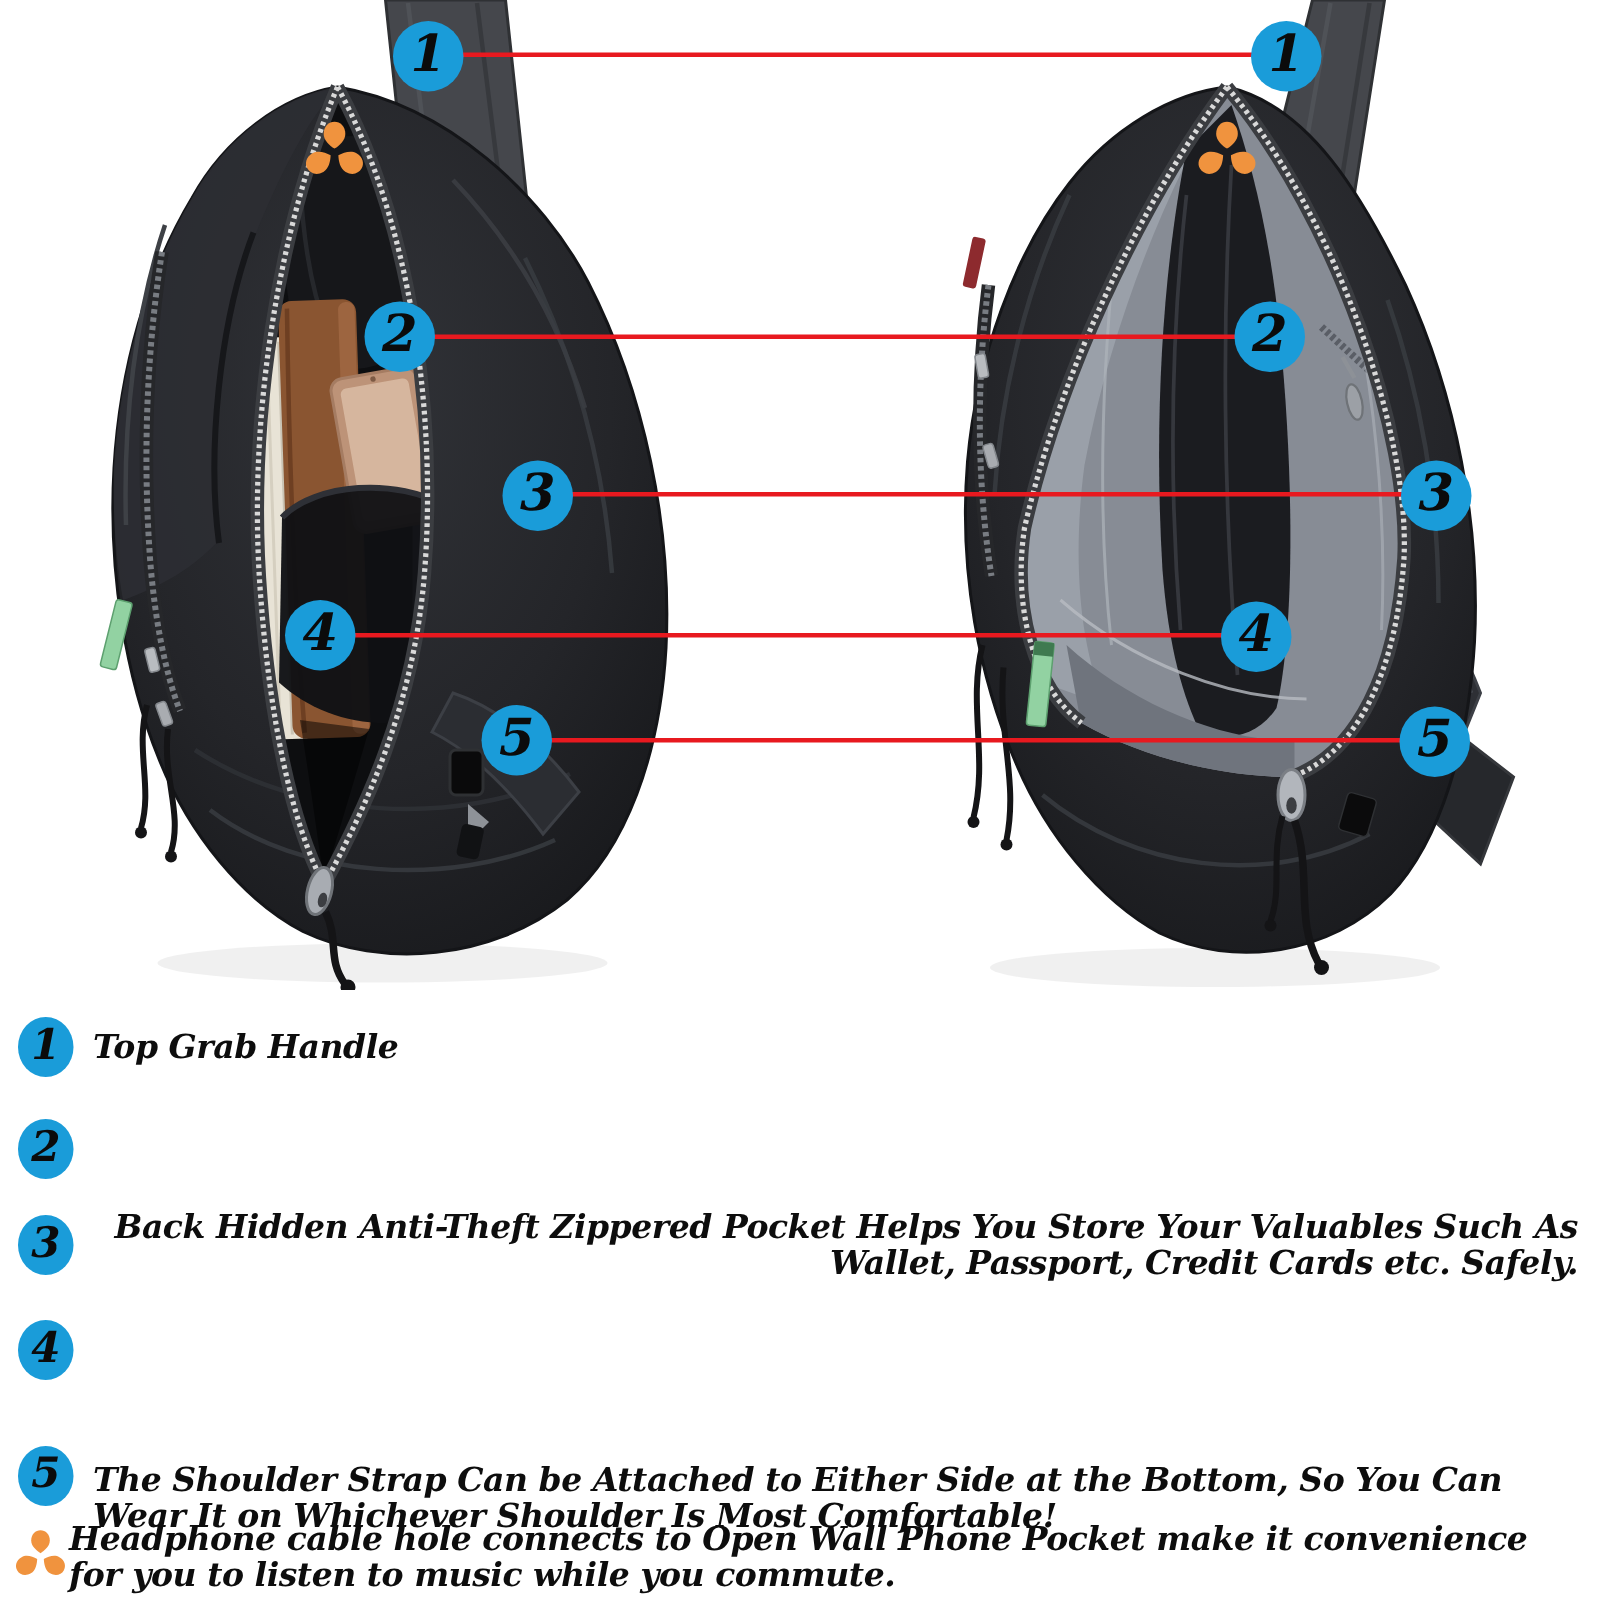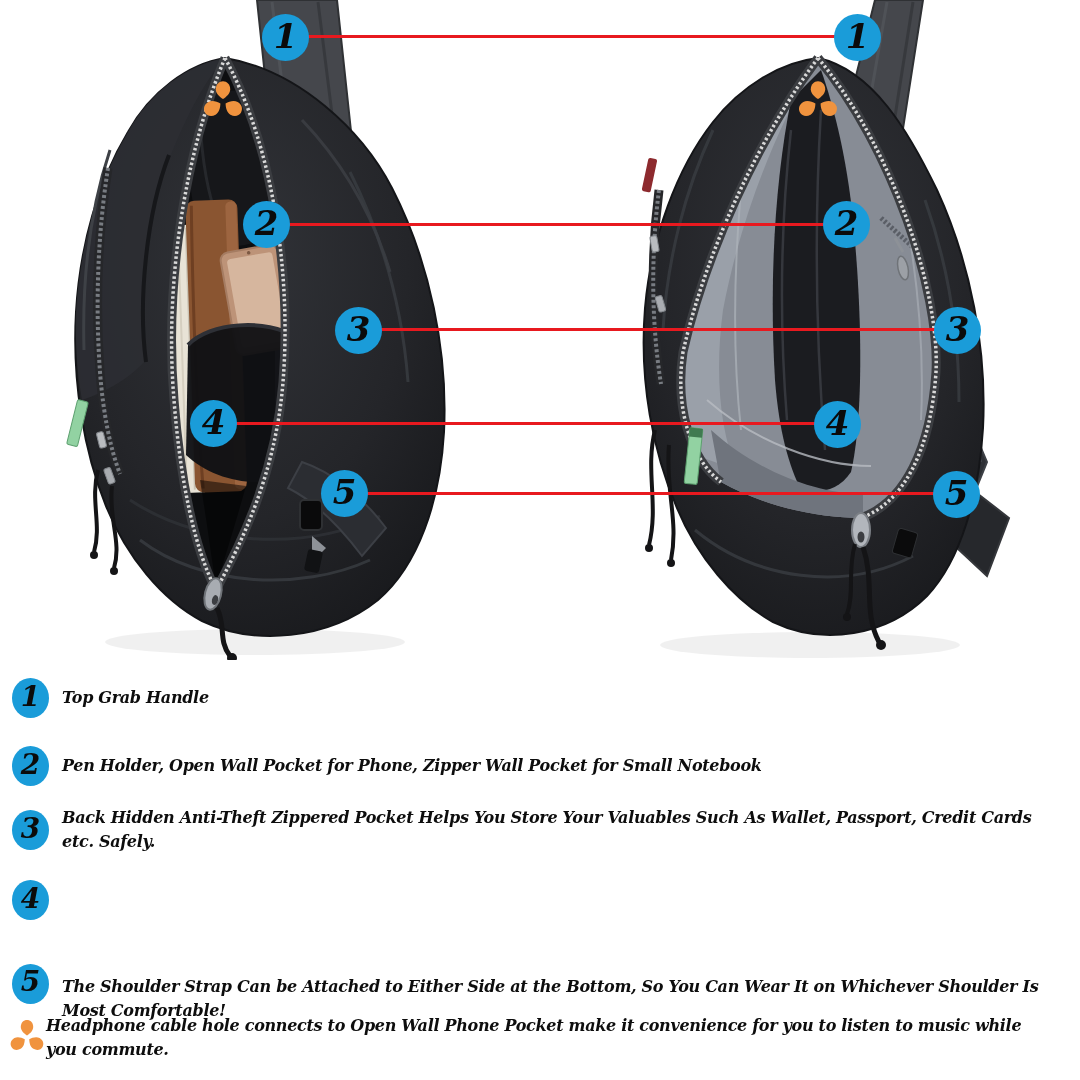--- a/index.html
+++ b/index.html
@@ -12,22 +12,22 @@
   .bbadge{position:absolute;width:47px;height:47px;border-radius:50%;background:#1a9cd9;
           display:flex;align-items:center;justify-content:center;z-index:10;
           color:#0b0b0b;font-weight:bold;font-style:italic;font-size:34px;line-height:1;
           padding-bottom:3px;box-sizing:border-box;}
   .feature-row{position:absolute;left:12px;display:flex;align-items:center;}
   .lbadge{flex:0 0 auto;width:37px;height:40px;border-radius:50%;background:#1a9cd9;
           display:flex;align-items:center;justify-content:center;
           color:#0b0b0b;font-weight:bold;font-style:italic;font-size:28px;line-height:1;
           padding-bottom:3px;box-sizing:border-box;}
   .ftext{margin-left:13px;font-weight:bold;font-style:italic;color:#0d0d0d;
-         font-size:16px;line-height:24px;letter-spacing:-0.3px;}
-  .row3 .ftext{max-width:990px;}
+         font-size:22px;line-height:24px;letter-spacing:-0.3px;}
+  .row3 .ftext{max-width:990px;text-align:right;}
   .row5 .ftext{max-width:1000px;margin-top:31px;}
   .row6 .ftext{max-width:1010px;margin-left:0;}
   .ficon{flex:0 0 auto;width:38px;height:38px;}
 </style>
 </head>
 <body>
 
 <div class="scene">
 
   <svg id="left-bag" class="bag-svg" width="430" height="660" viewBox="0 0 430 660">
@@ -237,21 +237,20 @@
   <div class="bbadge" style="left:814px;top:401px;">4</div>
   <div class="bbadge" style="left:933px;top:471px;">5</div>
 
   <div class="feature-row row1" style="top:678px;">
     <div class="lbadge">1</div>
     <div class="ftext">Top Grab Handle</div>
   </div>
 
   <div class="feature-row row2" style="top:746px;">
     <div class="lbadge">2</div>
-    <div class="ftext">Pen Holder, Open Wall Pocket for Phone, Zipper Wall Pocket for Small Notebook</div>
   </div>
 
   <div class="feature-row row3" style="top:806px;">
     <div class="lbadge">3</div>
     <div class="ftext">Back Hidden Anti-Theft Zippered Pocket Helps You Store Your Valuables Such As Wallet, Passport, Credit Cards etc. Safely.</div>
   </div>
 
   <div class="feature-row row4" style="top:880px;">
     <div class="lbadge">4</div>
   </div>

